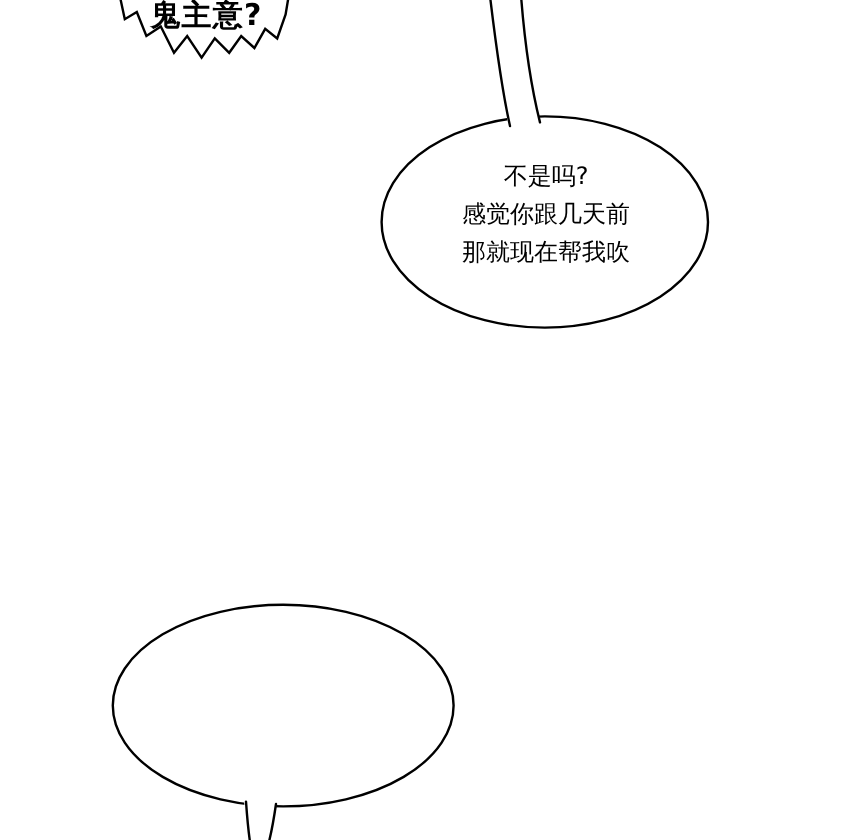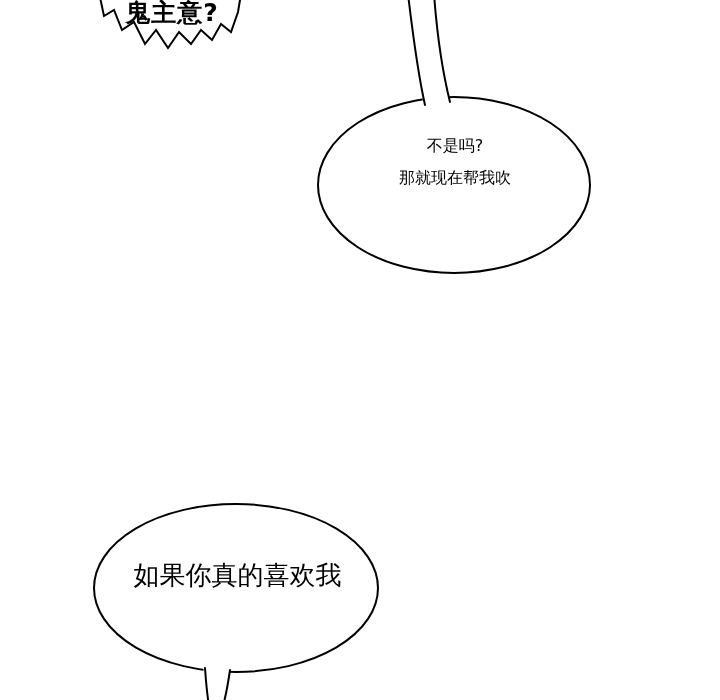--- a/index.html
+++ b/index.html
@@ -48,21 +48,21 @@
     top: -4px;
     width: 120px;
     font-size: 25px;
     font-weight: bold;
     letter-spacing: 1px;
   }
   .middle {
     left: 330px;
     top: 130px;
     width: 250px;
-    font-size: 16px;
+    font-size: 20px;
     line-height: 32px;
   }
   .bottom {
     left: 95px;
     top: 558px;
     width: 285px;
     font-size: 26px;
     line-height: 34px;
   }
 </style>
@@ -87,20 +87,20 @@
     <polygon class="mask" points="203,664 232,662 224,706 207,706"></polygon>
 
     <path class="tail-line" d="M 205 668 C 206 682 207 694 209 706"></path>
     <path class="tail-line" d="M 230 670 C 228 684 226 695 223 706"></path>
   </svg>
 
   <div class="bubble-text shout">鬼主意?</div>
 
   <div class="bubble-text middle">
     <div>不是吗?</div>
+    <div>感觉你跟几天前</div>
     <div>那就现在帮我吹</div>
   </div>
 
   <div class="bubble-text bottom">
-    <div>如果你真的喜欢我</div>
   </div>
 
 </div>
 
 </body></html>

